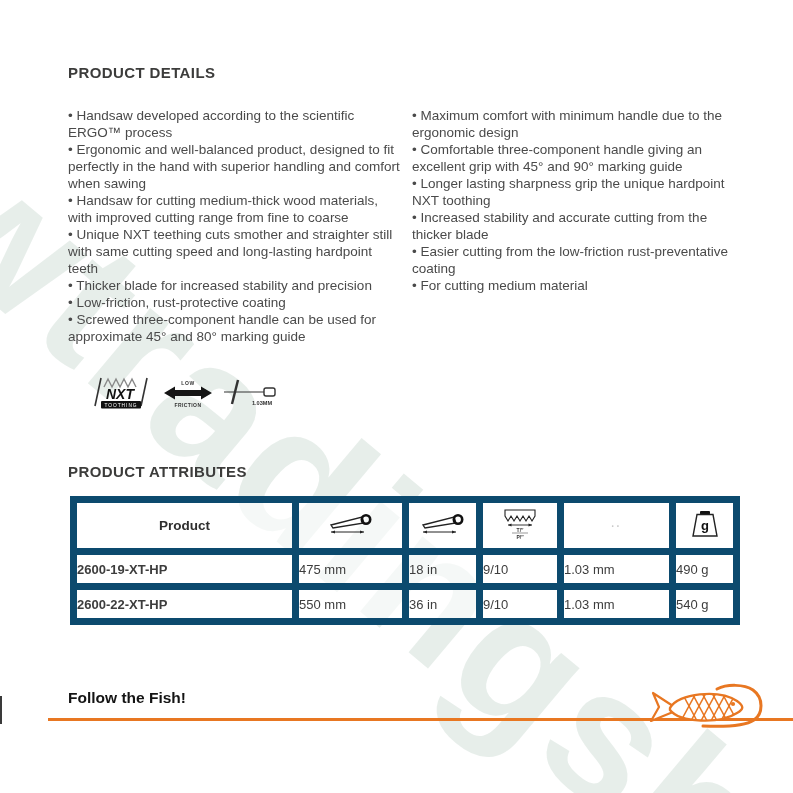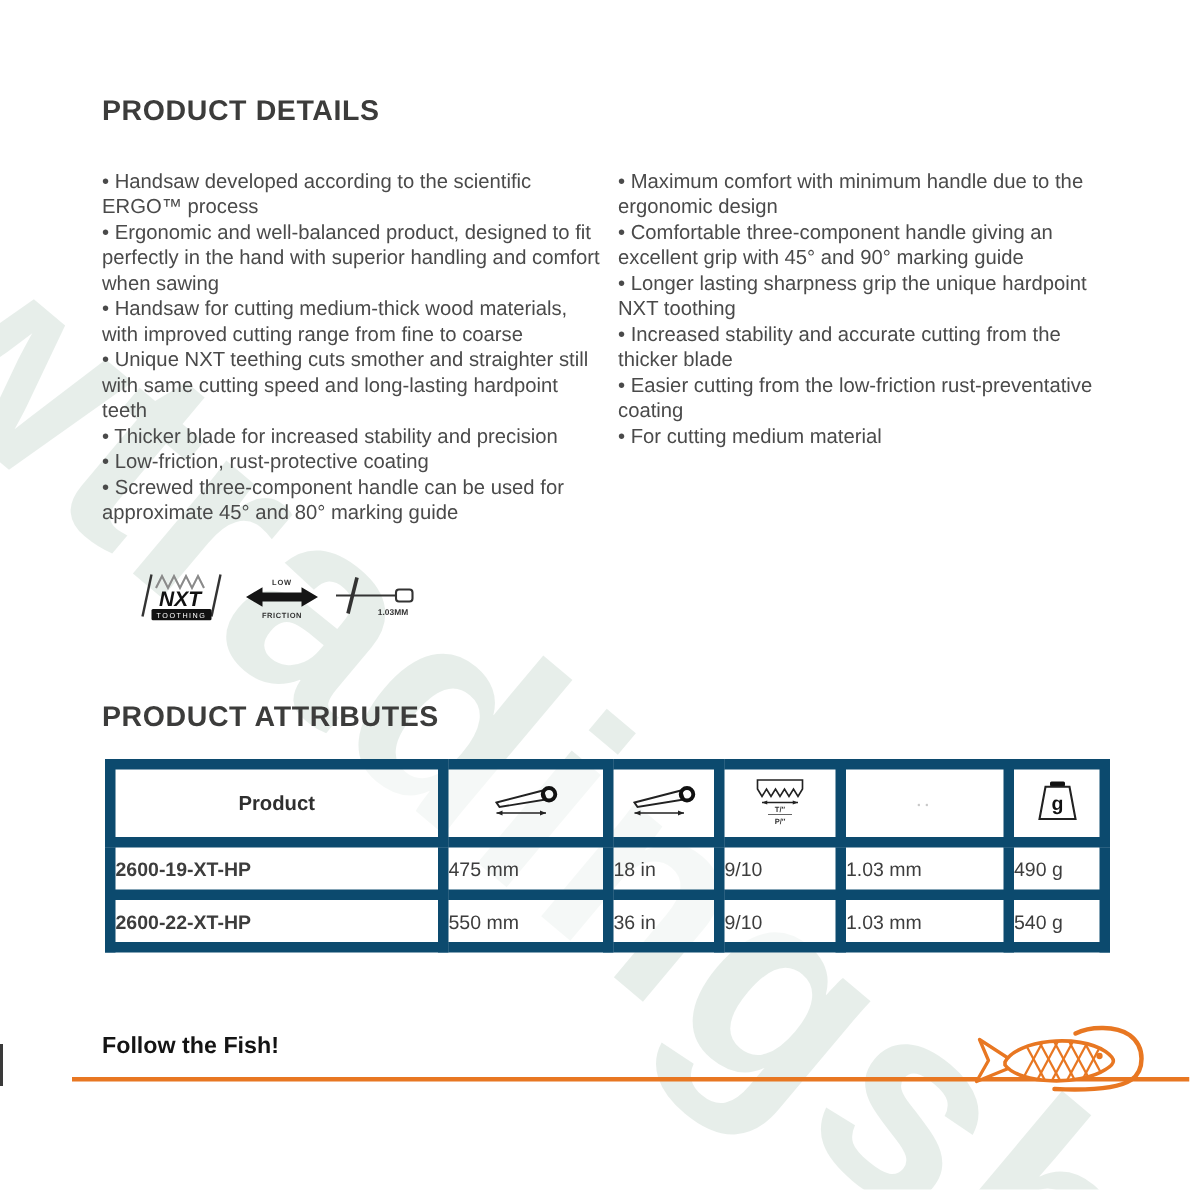--- a/index.html
+++ b/index.html
@@ -12,21 +12,21 @@
   .watermark{
     position:absolute;left:-140px;top:-30px;
     font-size:185px;font-weight:bold;letter-spacing:4px;white-space:nowrap;
     color:rgba(176,198,185,0.30);
     transform:rotate(40deg);transform-origin:top left;
     pointer-events:none;z-index:0;
   }
   .content{position:relative;z-index:1;}
   h2.section-title{
     margin:0;padding:0;
-    font-size:19px;font-weight:600;color:#3c3c3b;letter-spacing:0.4px;
+    font-size:15px;font-weight:600;color:#3c3c3b;letter-spacing:0.4px;
   }
   .details{padding:64px 50px 0 68px;}
   .cols{display:flex;gap:12px;margin-top:26px;}
   ul.bullets{list-style:none;margin:0;padding:0;width:332px;
     font-size:13.5px;line-height:17px;color:#4a4a4a;}
   ul.bullets li::before{content:"• ";}
   .feature-icons{display:flex;align-items:center;gap:8px;margin-top:28px;height:40px;}
   .attributes{padding:50px 17px 0 68px;}
   table.attr{
     border-collapse:collapse;table-layout:fixed;margin-top:16px;margin-left:2px;

